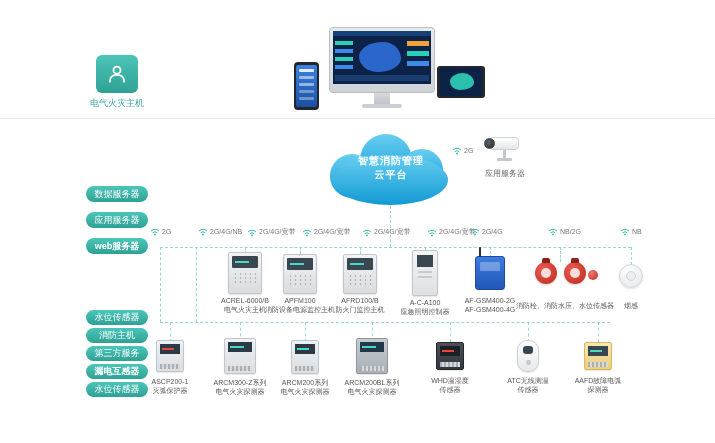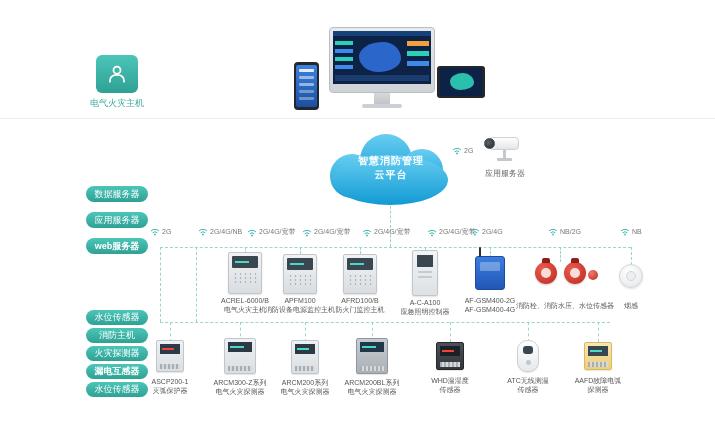--- a/index.html
+++ b/index.html
@@ -333,21 +333,21 @@
   </div>
   <div class="dlabel" style="left:515px; top:301px; width:100px;">
     <div>消防栓、消防水压、水位传感器</div>
   </div>
   <div class="dlabel" style="left:601px; top:301px; width:60px;">
     <div>烟感</div>
   </div>
 
   <div class="tag cat" style="top:310px;">水位传感器</div>
   <div class="tag cat" style="top:328px;">消防主机</div>
-  <div class="tag cat" style="top:346px;">火灾探测器</div>
+  <div class="tag cat" style="top:346px;">第三方服务</div>
   <div class="tag cat" style="top:364px;font-weight:bold;">漏电互感器</div>
   <div class="tag cat" style="top:382px;">水位传感器</div>
 
   <div class="meter red" style="left:156px; top:340px; width:28px; height:32px;">
     <div class="scr"></div>
   </div>
   <div class="meter" style="left:224px; top:338px; width:32px; height:36px;">
     <div class="scr"></div>
   </div>
   <div class="meter" style="left:291px; top:340px; width:28px; height:34px;">

